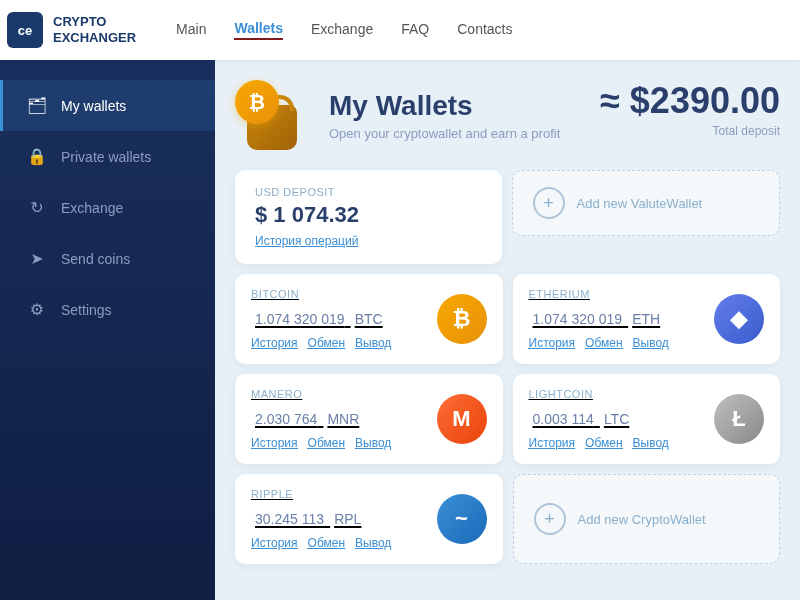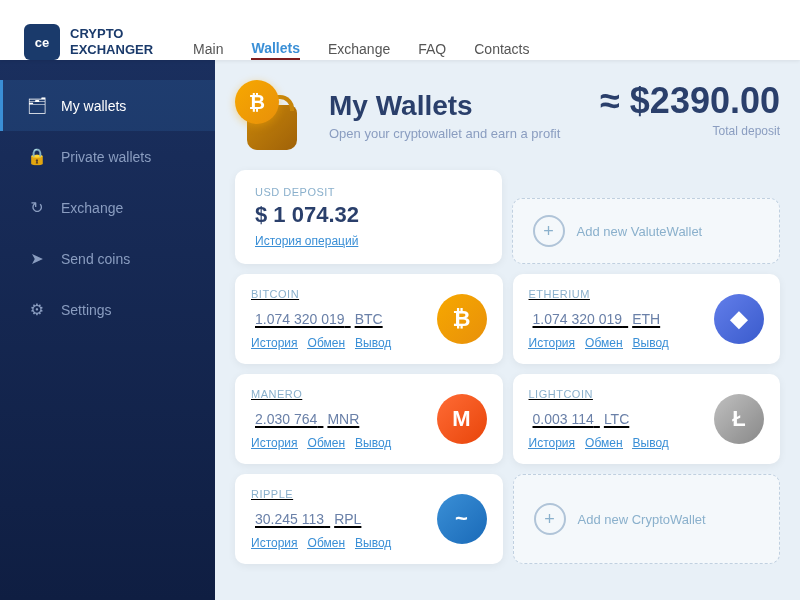--- a/index.html
+++ b/index.html
@@ -9,22 +9,22 @@
       width: 800px;
       height: 600px;
       overflow: hidden;
     }
 
     
     .header {
       background: #fff;
       height: 60px;
       display: flex;
-      align-items: flex-end;
-      padding: 0 24px;
+      align-items: center;
+      padding: 0 7px;
       box-shadow: 0 1px 4px rgba(0,0,0,0.08);
       position: relative;
       z-index: 10;
     }
     .logo-box {
       display: flex;
       align-items: center;
       gap: 10px;
       margin-right: 40px;
     }
@@ -195,21 +195,21 @@
     .cards-container {
       display: flex;
       flex-direction: column;
       gap: 10px;
     }
 
     
     .usd-row {
       display: flex;
       gap: 10px;
-      align-items: flex-end;
+      align-items: flex-start;
     }
     .usd-card {
       background: #fff;
       border-radius: 10px;
       padding: 16px 20px;
       flex: 1;
       box-shadow: 0 2px 8px rgba(0,0,0,0.06);
     }
     .add-card {
       background: rgba(255,255,255,0.5);

